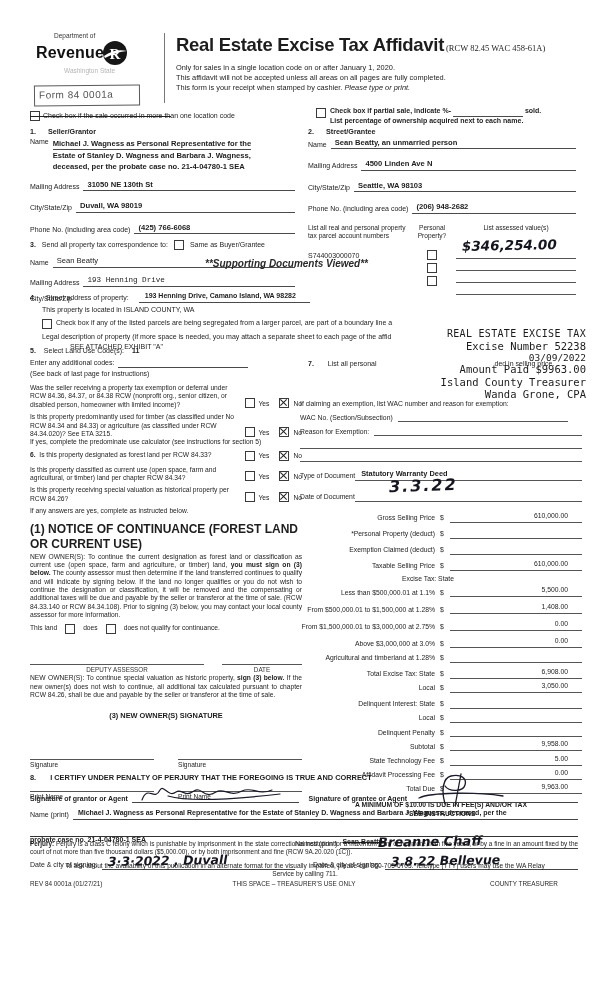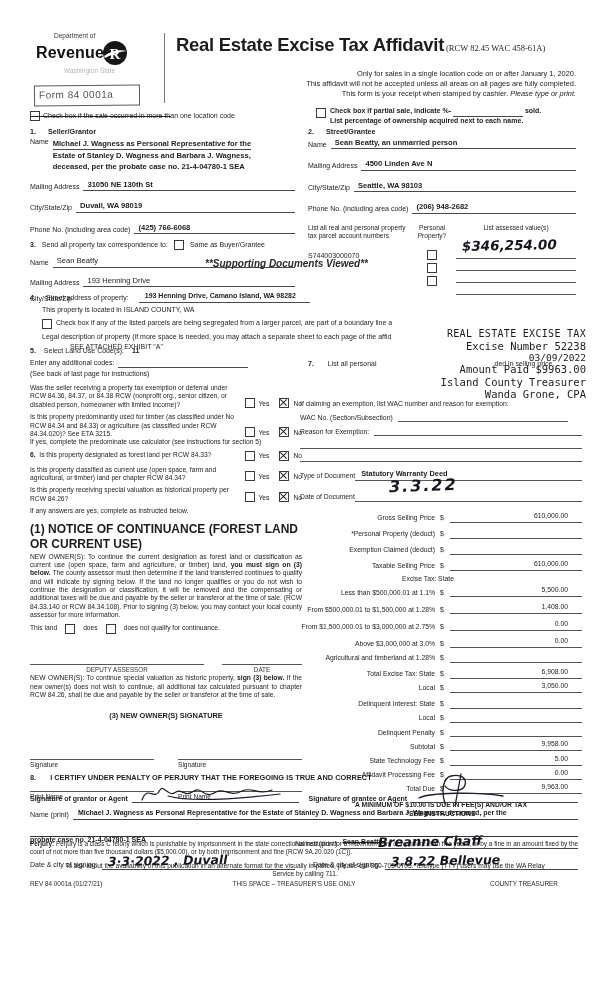--- a/index.html
+++ b/index.html
@@ -31,21 +31,21 @@
   .logo .brandrow { display:flex; align-items:center; }
   .logo .brand { font-size:16px; font-weight:bold; letter-spacing:0.2px; color:#111; }
   .logo .state { font-size:6.5px; color:#b5b5b5; margin-left:28px; margin-top:1px; }
   .formno { position:absolute; left:34px; top:85px; width:96px; border:1.6px solid #5a5a5a;
             padding:3px 4px; font-size:10px; font-weight:normal; color:#555;
             letter-spacing:0.5px; transform:rotate(-0.6deg); }
   .hdivider { position:absolute; left:164px; top:33px; height:70px; border-left:1.5px solid #777; }
   .titleblock { position:absolute; left:176px; top:33px; width:400px; }
   .title { font-size:18.5px; font-weight:bold; letter-spacing:-0.3px; }
   .titleref { font-size:8.5px; font-weight:normal; font-family:"Liberation Serif", serif; }
-  .subs { margin-top:13px; font-size:7.4px; line-height:1.35; color:#222;text-align:right; }
+  .subs { margin-top:7px; font-size:7.4px; line-height:1.35; color:#222; }
   
   .locrow { position:absolute; left:30px; top:107px; width:540px; display:flex; }
   .locleft { width:272px; display:flex; align-items:center; gap:3px; }
   .struckwrap { position:relative; }
   .struckwrap .overline { position:absolute; left:-13px; right:64px; top:48%; border-top:1px solid #222; }
   .locright { margin-left:14px; font-weight:bold; }
   
   .col-seller { position:absolute; left:30px; top:127px; width:265px; }
   .col-buyer  { position:absolute; left:308px; top:127px; width:268px; }
   .sechead { display:flex; gap:12px; font-weight:bold; font-size:7.2px; margin-bottom:2px; }
@@ -217,21 +217,21 @@
       <span>Send all property tax correspondence to:</span>
       <span class="cb"></span>
       <span>Same as Buyer/Grantee</span>
     </div>
     <div class="frow gap6">
       <span class="flabel">Name</span>
       <span class="fval" style="font-weight:normal;">Sean Beatty</span>
     </div>
     <div class="frow gap8">
       <span class="flabel">Mailing Address</span>
-      <span class="fval" style="font-weight:normal;">193  Henning Drive</span>
+      <span class="fval" style="font-weight:normal;font-family:Liberation Mono, monospace;">193  Henning Drive</span>
     </div>
     <div class="frow gap8">
       <span class="flabel">City/State/Zip</span>
     </div>
   </div>
 
   <div class="col-buyer">
     <div class="sechead">
       <span>2.</span>
         <span>Street/Grantee</span>

